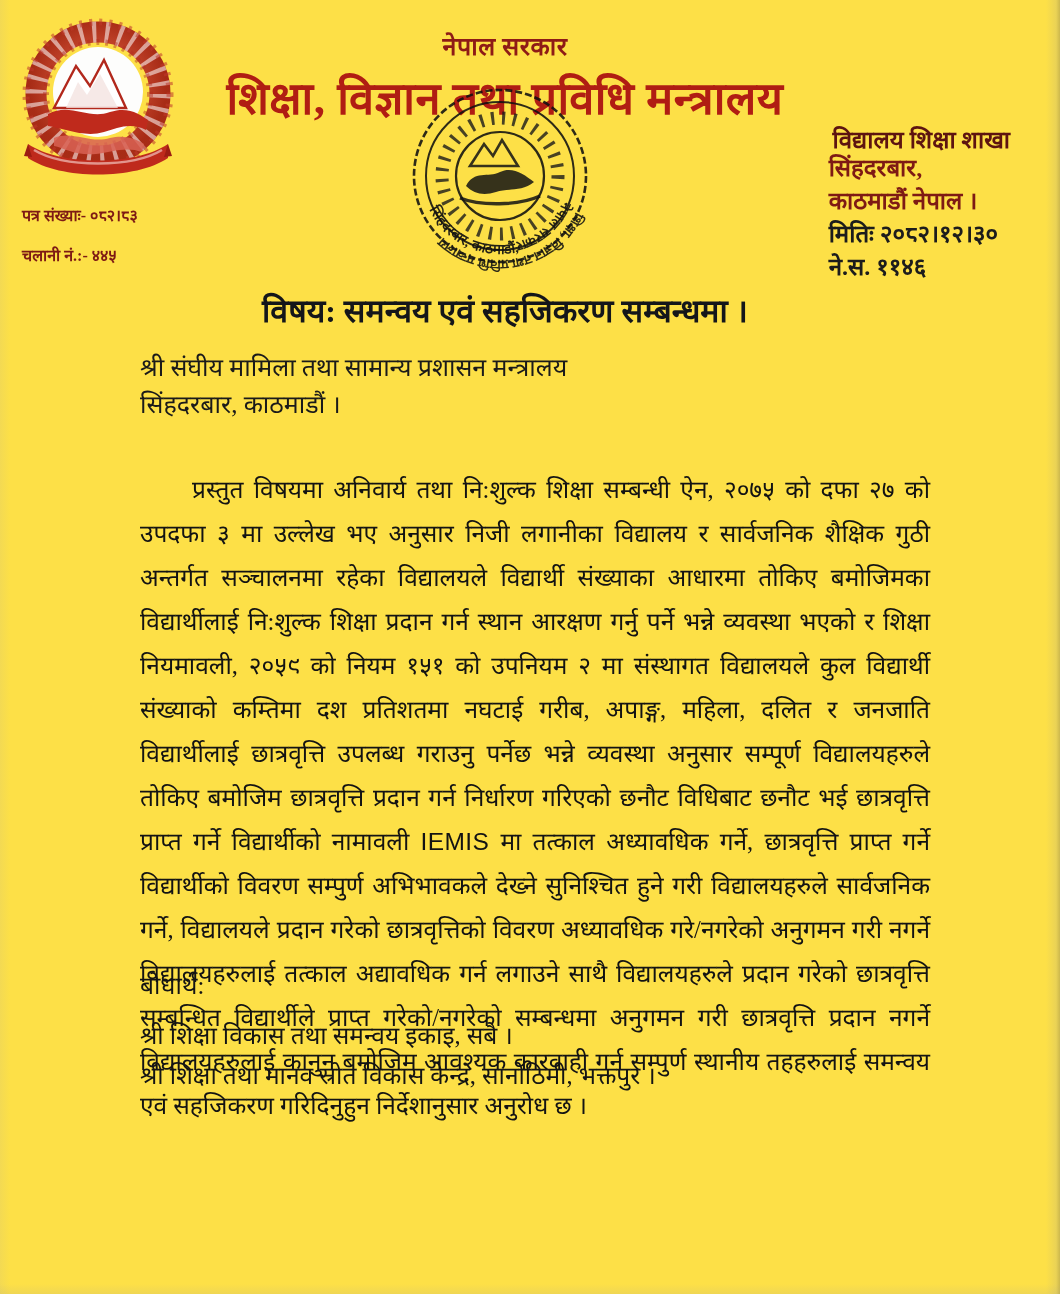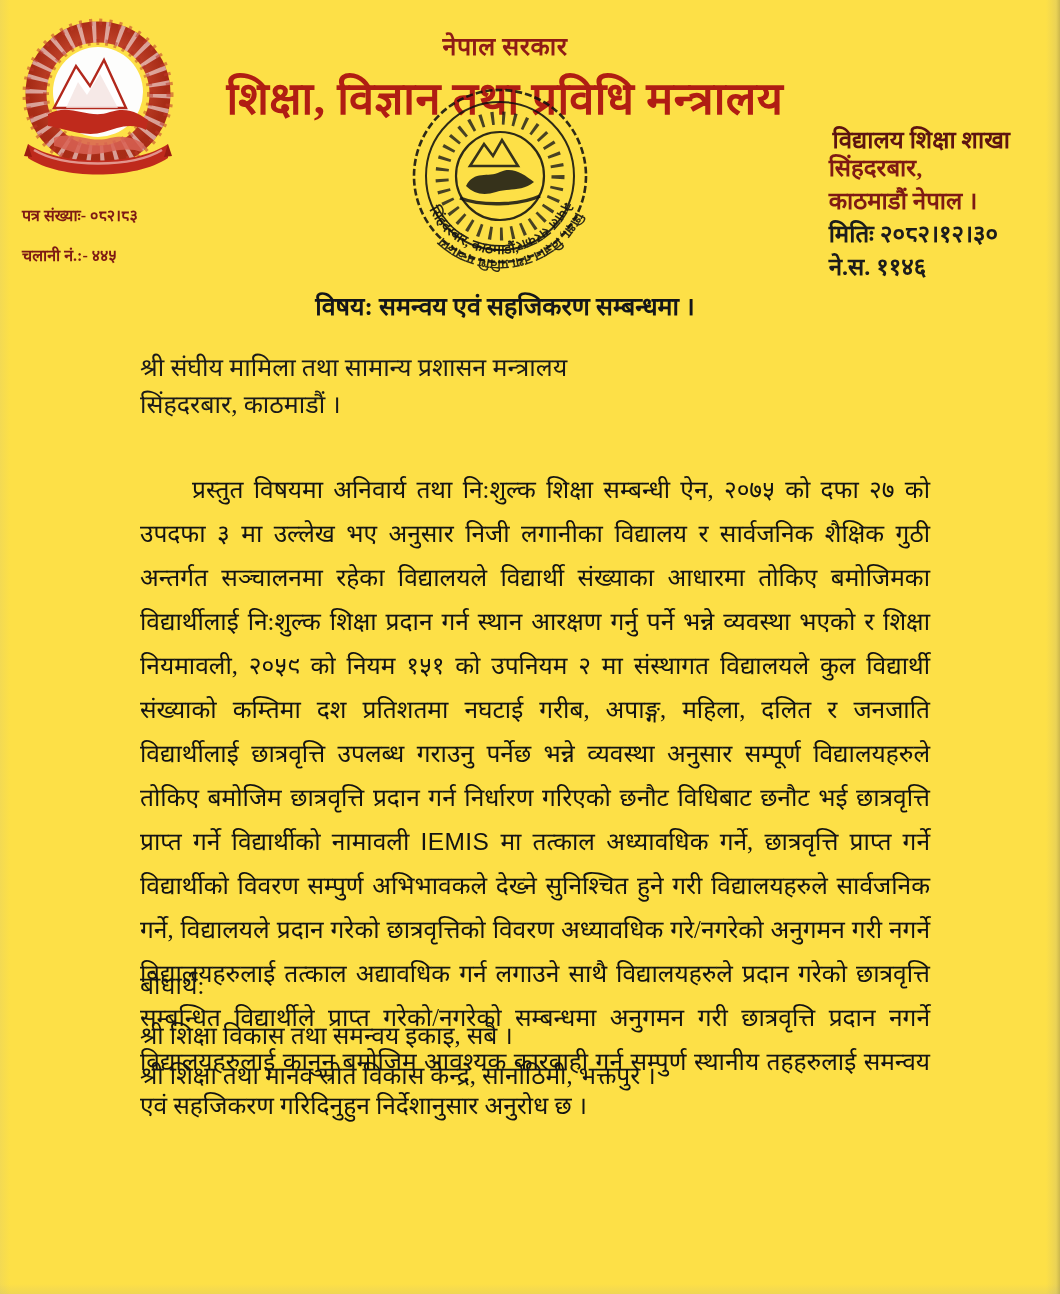--- a/index.html
+++ b/index.html
@@ -121,21 +121,21 @@
     color: #1c1c1c;
     font-weight: 700;
   }
 
   
   .subject {
     position: absolute;
     left: 0; top: 288px;
     width: 1010px;
     text-align: center;
-    font-size: 25px;
+    font-size: 32px;
     font-weight: 700;
     color: #14161a;
   }
 
   
   .recipient {
     position: absolute;
     left: 140px;
     top: 349px;
     font-size: 25px;

